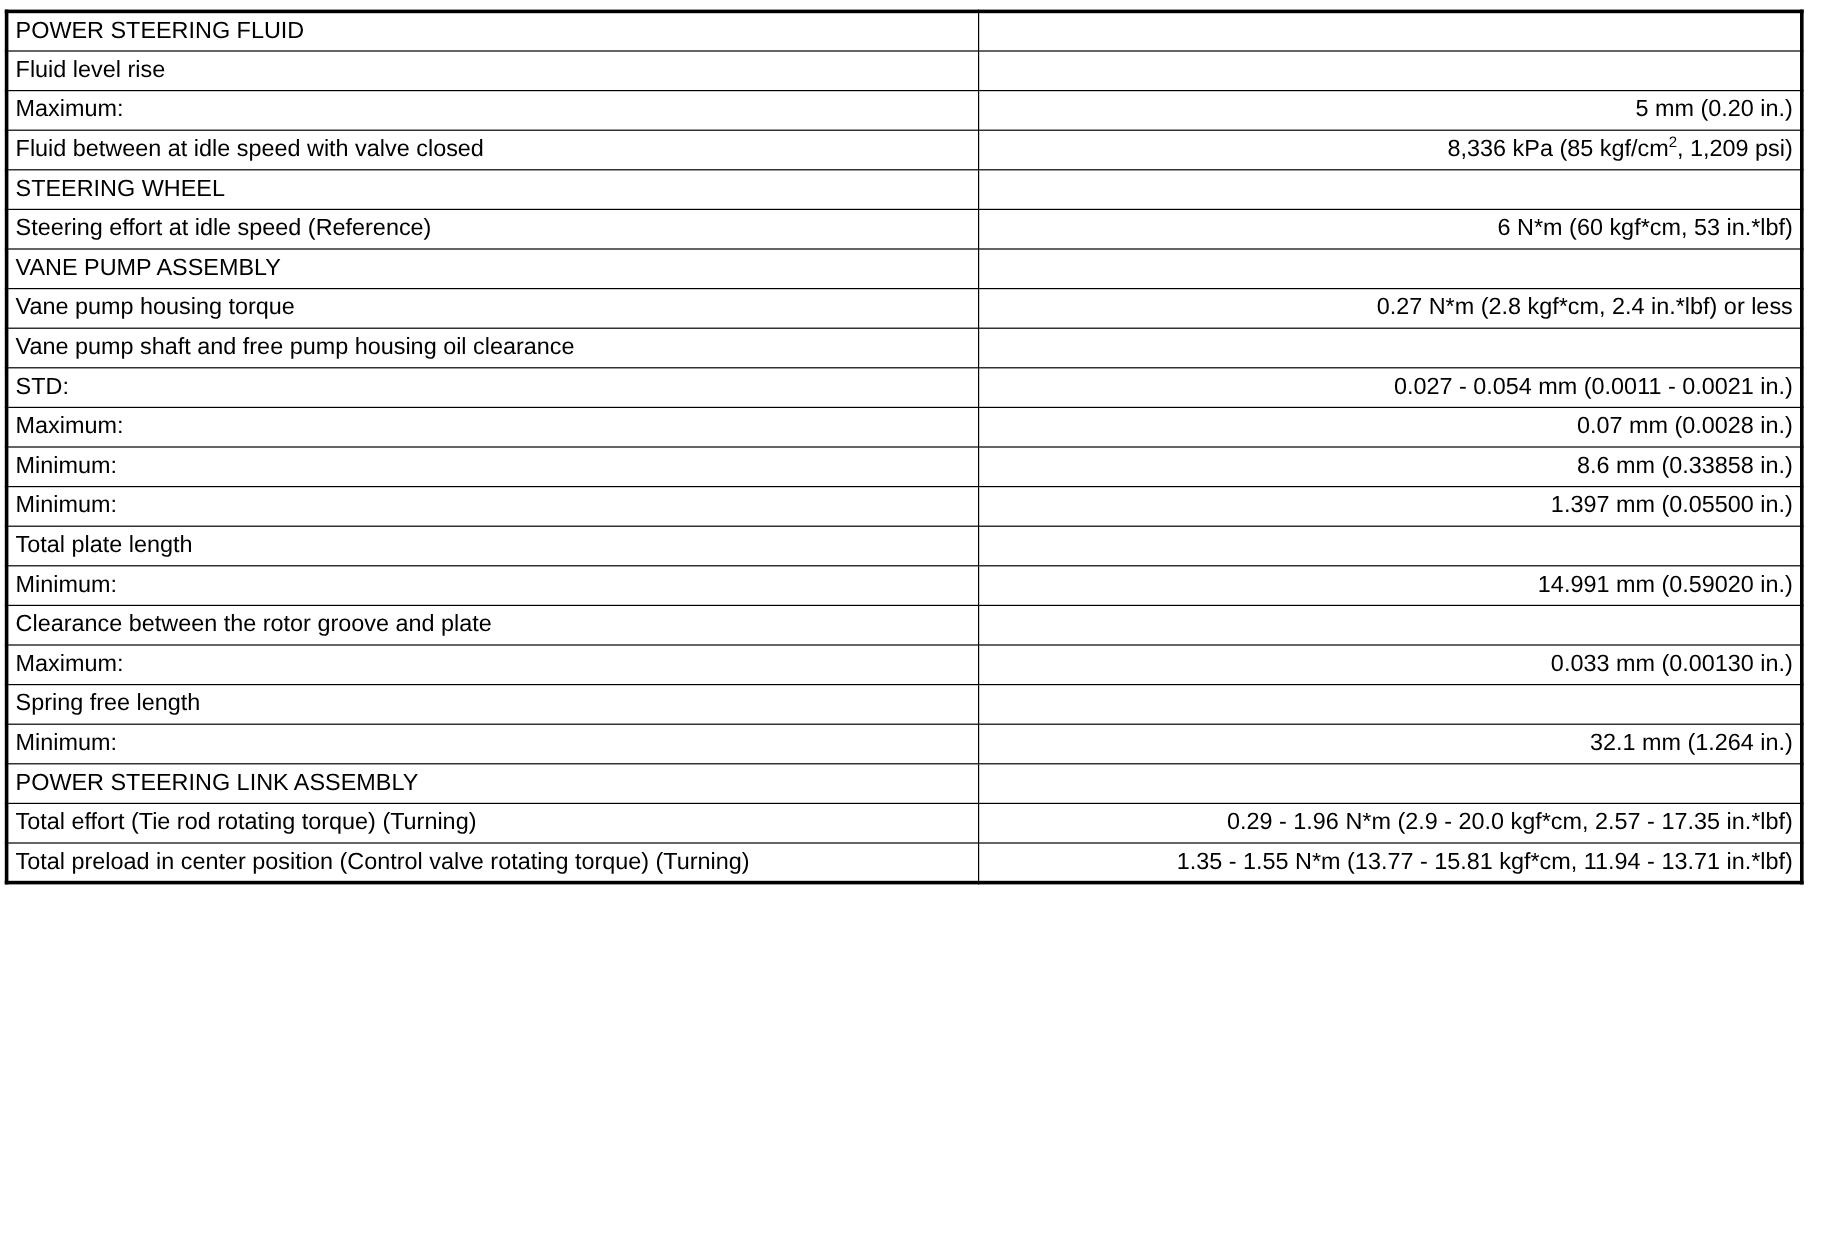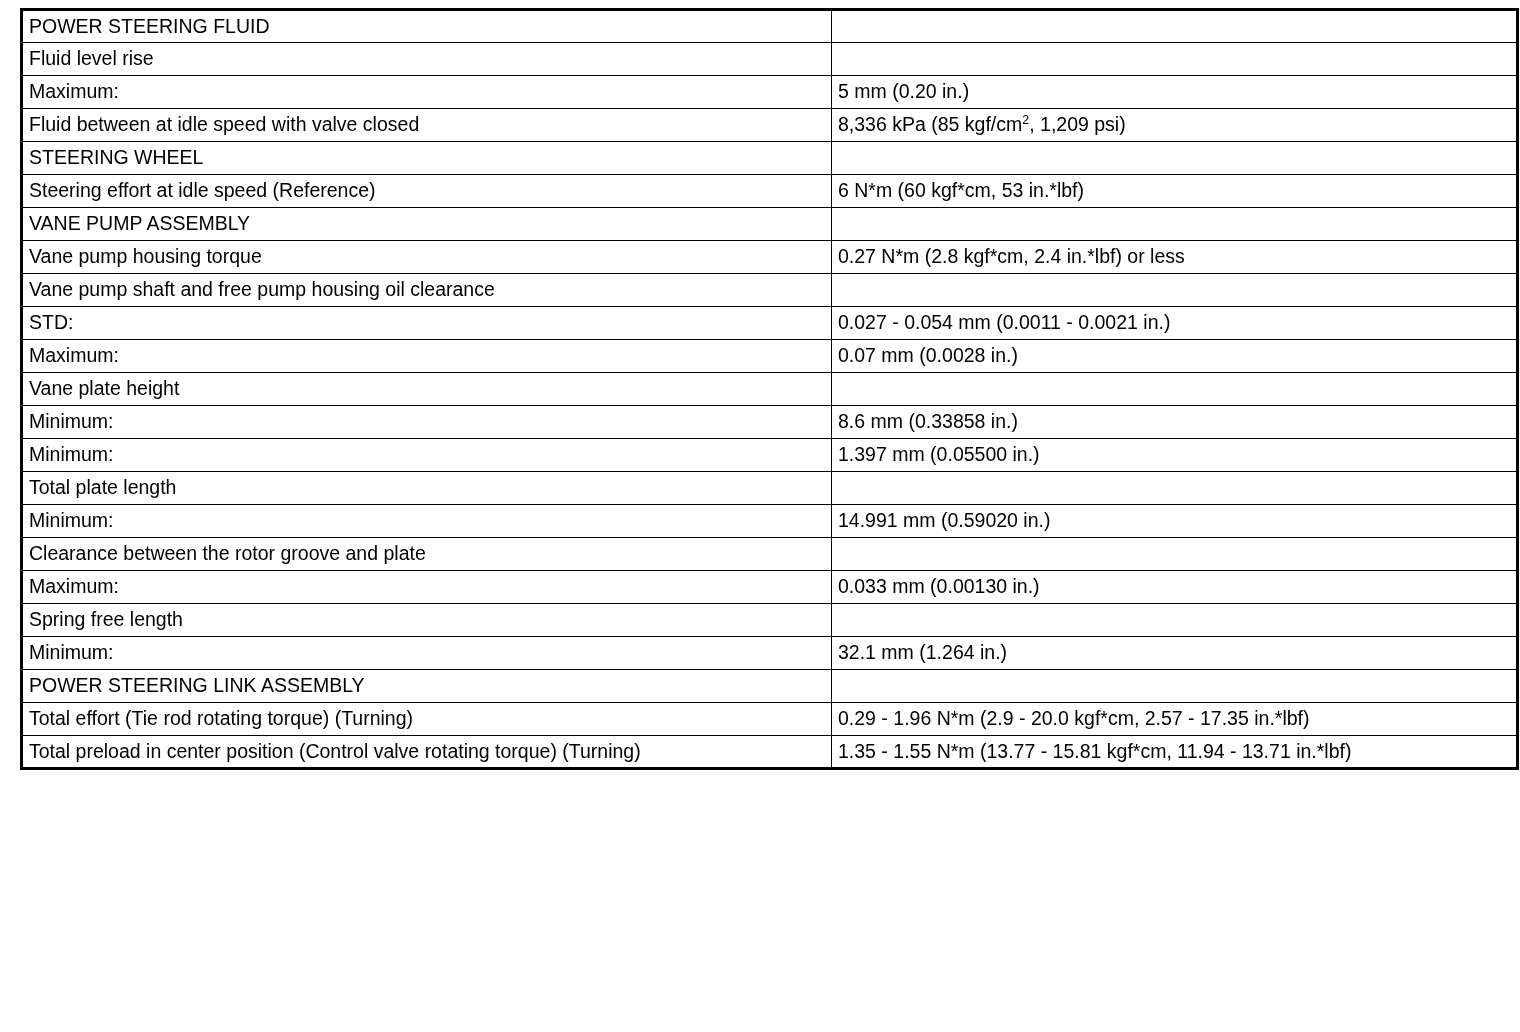--- a/index.html
+++ b/index.html
@@ -12,41 +12,41 @@
     height: 1032px;
     font-family: "Liberation Sans", sans-serif;
     color: #000000;
     -webkit-font-smoothing: antialiased;
   }
   .sheet {
     position: relative;
     width: 1291px;
     height: 1032px;
     box-sizing: border-box;
-    padding: 8px 10px 6px 20px;
+    padding: 8px 10px 6px 4px;
   }
   table.spec {
     border-collapse: collapse;
     table-layout: fixed;
     width: 1498px;
     border: 3px solid #000000;
   }
   table.spec td {
     border: 1px solid #000000;
     padding: 4px 6px 5px 6px;
     font-size: 19.5px;
     line-height: 1.05;
     vertical-align: middle;
     height: 33px;
     box-sizing: border-box;
     white-space: nowrap;
     overflow: visible;
   }
   td.col-label { width: 810px; }
-  td.col-value { width: 686px; }
+  td.col-value { width: 686px; text-align: right; }
   tr.section td {
     font-size: 19.5px;
   }
   sup {
     font-size: 12.5px;
     vertical-align: super;
     line-height: 0;
   }
 </style>
 </head>
@@ -93,24 +93,20 @@
         </tr>
         <tr>
           <td class="col-label">STD:</td>
           <td class="col-value">0.027 - 0.054 mm (0.0011 - 0.0021 in.)</td>
         </tr>
         <tr>
           <td class="col-label">Maximum:</td>
           <td class="col-value">0.07 mm (0.0028 in.)</td>
         </tr>
         <tr>
-          <td class="col-label">Vane plate height</td>
-          <td class="col-value"></td>
-        </tr>
-        <tr>
           <td class="col-label">Minimum:</td>
           <td class="col-value">8.6 mm (0.33858 in.)</td>
         </tr>
         <tr>
           <td class="col-label">Minimum:</td>
           <td class="col-value">1.397 mm (0.05500 in.)</td>
         </tr>
         <tr>
           <td class="col-label">Total plate length</td>
           <td class="col-value"></td>

